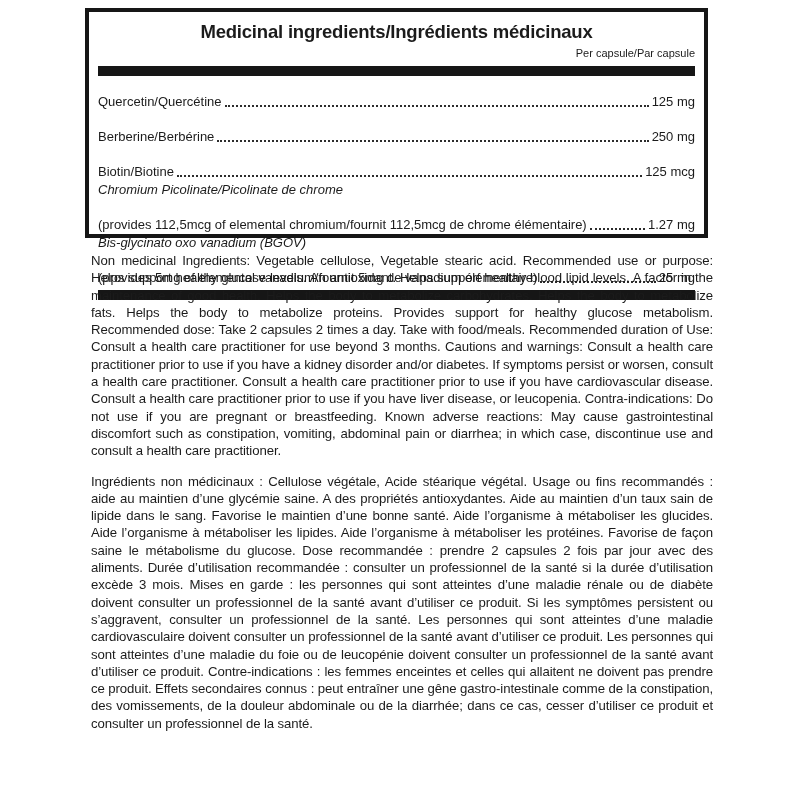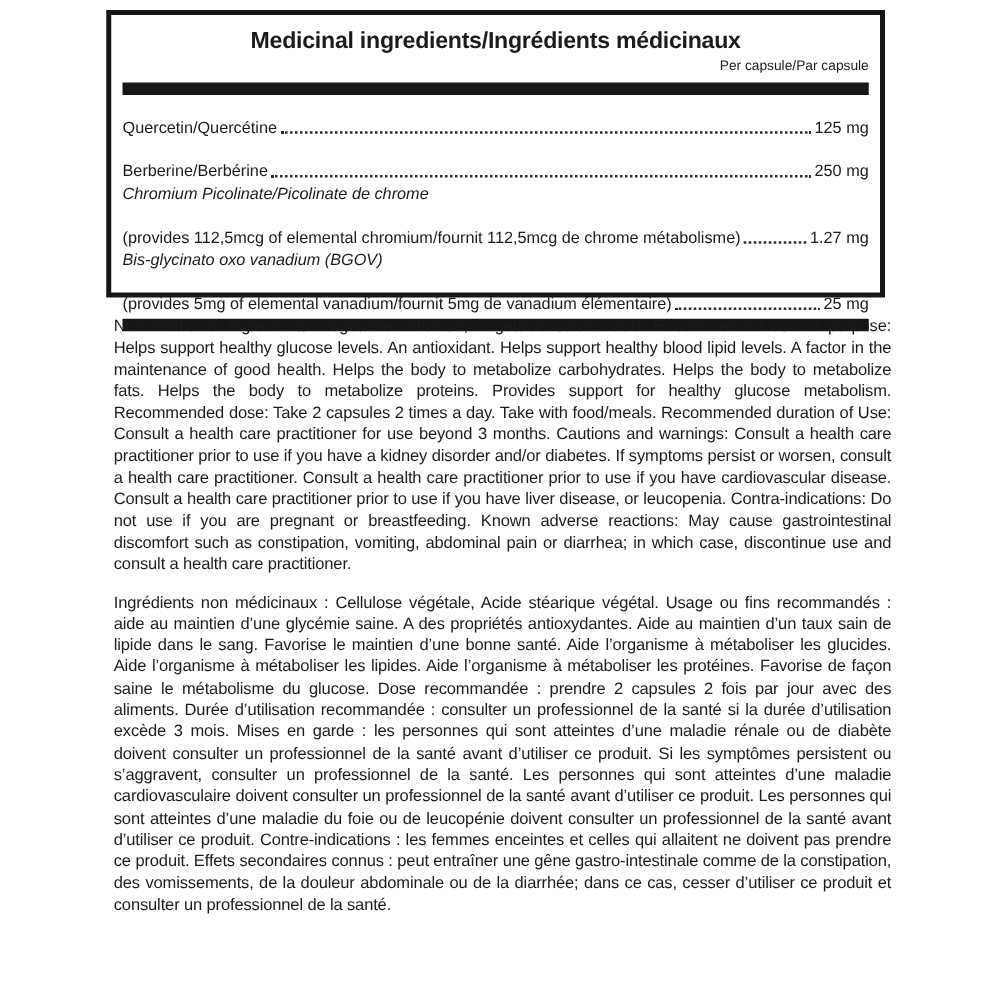--- a/index.html
+++ b/index.html
@@ -44,23 +44,28 @@
         <div class="ing-row">
           <span class="ing-label">Quercetin/Quercétine</span>
           <span class="dots"></span>
           <span class="ing-amount">125 mg</span>
         </div>
         <div class="ing-row">
           <span class="ing-label">Berberine/Berbérine</span>
           <span class="dots"></span>
           <span class="ing-amount">250 mg</span>
         </div>
+        <div class="ing-row">
+          <span class="ing-label">Biotin/Biotine</span>
+          <span class="dots"></span>
+          <span class="ing-amount">125 mcg</span>
+        </div>
         <div class="ing-name">Chromium Picolinate/Picolinate de chrome</div>
         <div class="ing-row">
-          <span class="ing-label">(provides 112,5mcg of elemental chromium/fournit 112,5mcg de chrome métabolisme)</span>
+          <span class="ing-label">(provides 112,5mcg of elemental chromium/fournit 112,5mcg de chrome élémentaire)</span>
           <span class="dots"></span>
           <span class="ing-amount">1.27 mg</span>
         </div>
         <div class="ing-name">Bis-glycinato oxo vanadium (BGOV)</div>
         <div class="ing-row">
           <span class="ing-label">(provides 5mg of elemental vanadium/fournit 5mg de vanadium élémentaire)</span>
           <span class="dots"></span>
           <span class="ing-amount">25 mg</span>
         </div>
       </div>

